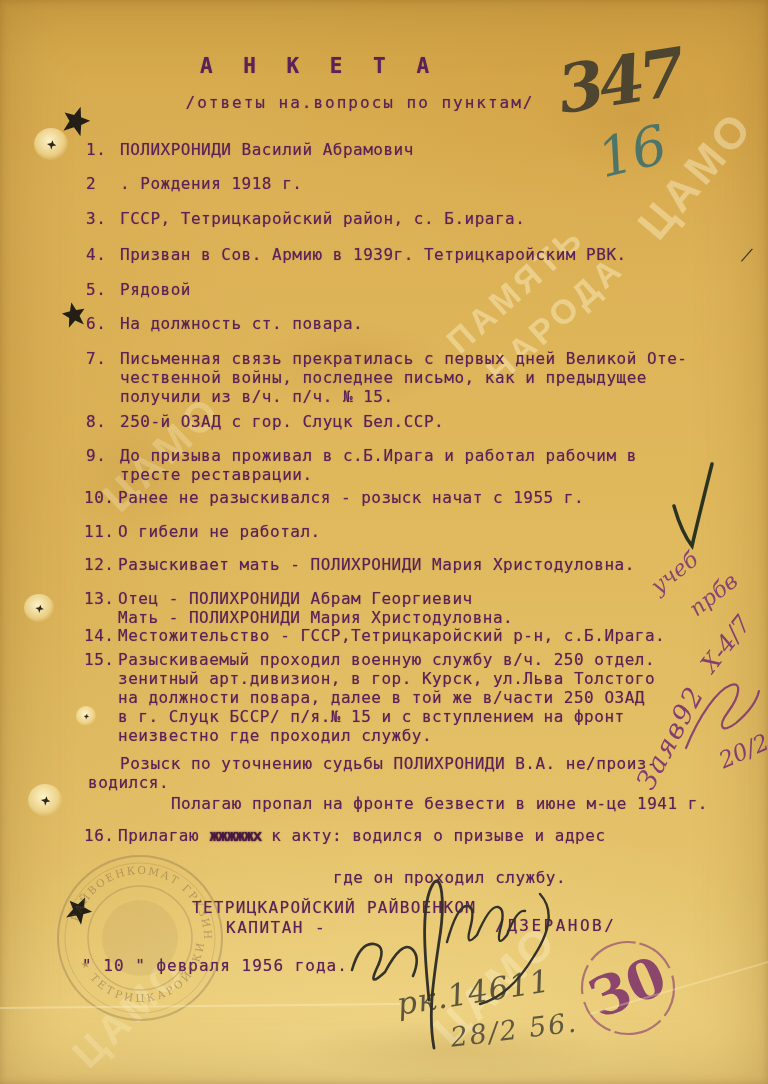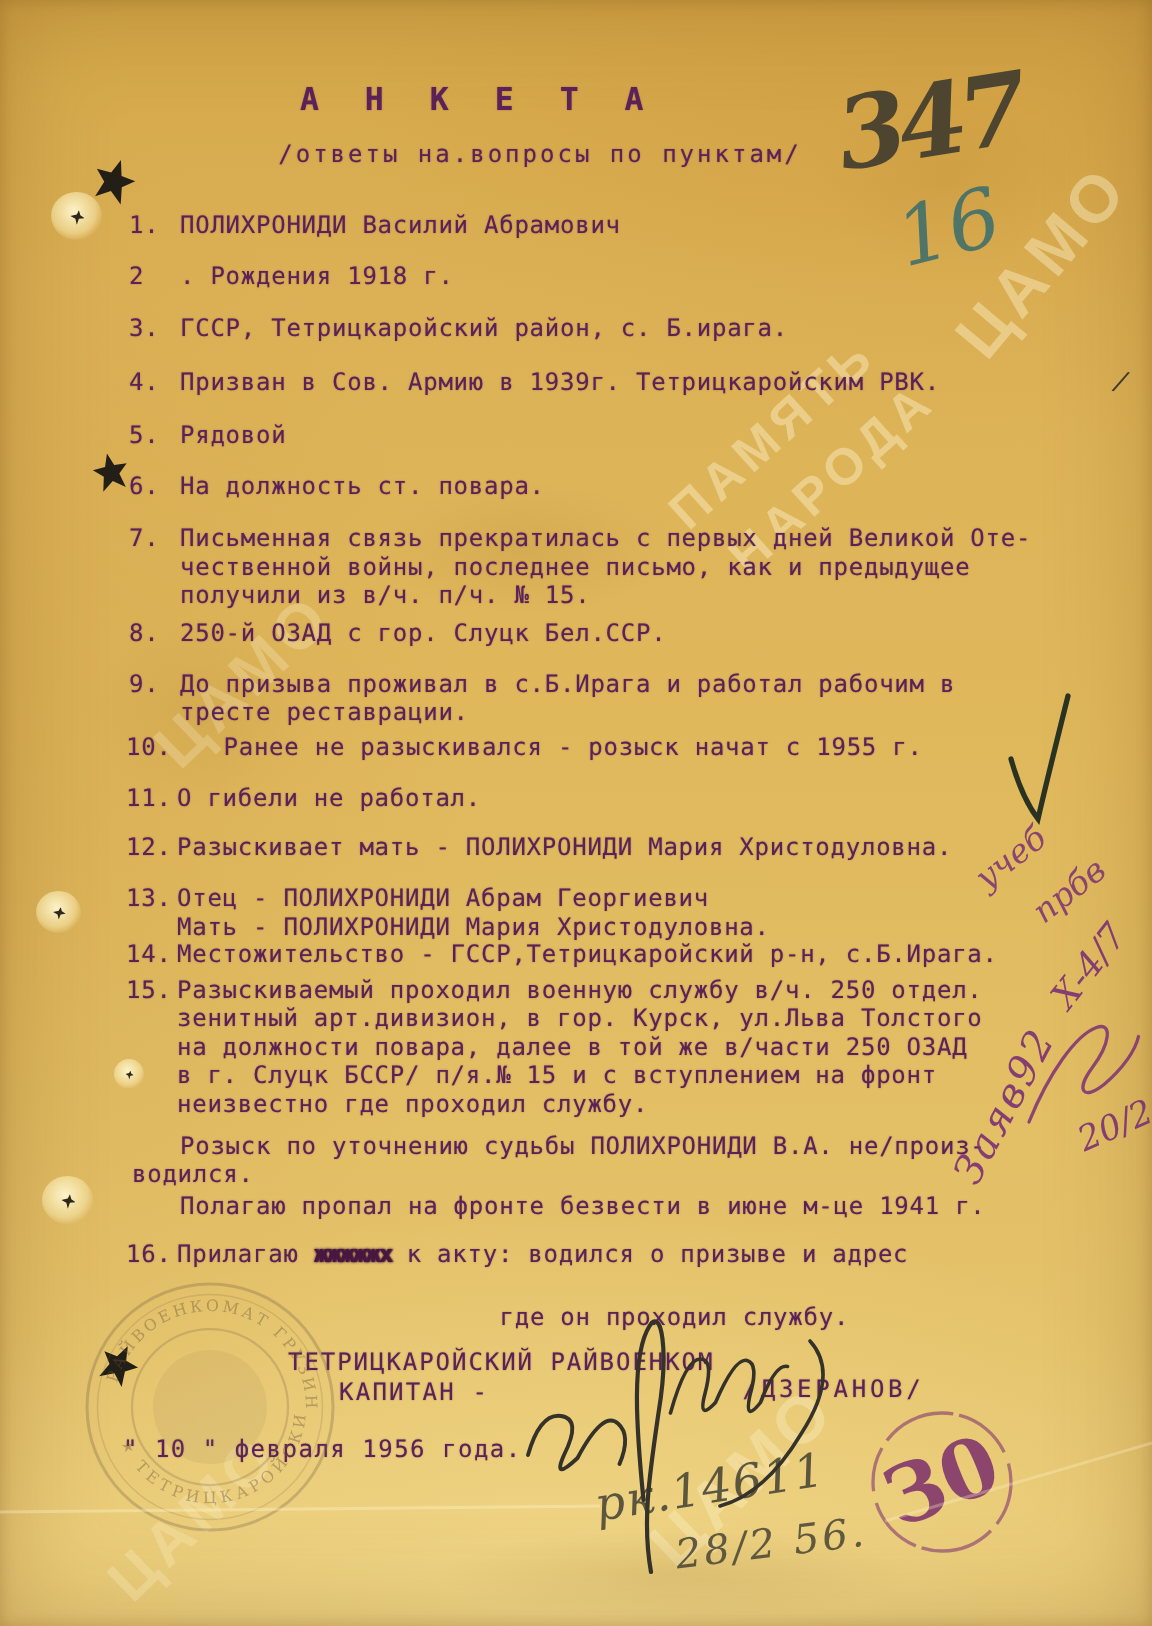--- a/index.html
+++ b/index.html
@@ -15,21 +15,21 @@
   }
   .typed{color:#5c2257;letter-spacing:0.5px;font-size:16px;line-height:19px;
          text-shadow:0 0 1px rgba(92,34,87,0.55);}
   .abs{position:absolute;}
   .title{width:638px;text-align:center;font-size:21px;font-weight:bold;letter-spacing:9px;}
   .subtitle{width:768px;text-align:center;font-size:16px;letter-spacing:2px;transform:translateX(-24px);}
   .item{left:86px;display:flex;}
   .item .num{width:34px;flex:0 0 34px;}
   .item .txt{white-space:pre-line;max-width:620px;}
   .para{left:88px;width:620px;text-indent:32px;white-space:pre-line;}
-  .struck{font-weight:bold;color:#47173f;text-shadow:0 0 2px #47173f,1px 0 1px #47173f;letter-spacing:-1px;}
+  .struck{font-weight:normal;color:#47173f;text-shadow:0 0 2px #47173f,1px 0 1px #47173f;letter-spacing:-1px;}
   .l2-indent{margin-left:215px;margin-top:23px;}
   
   .hand{font-family:"DejaVu Serif","Liberation Serif",serif;font-style:italic;}
   .hw-347{left:558px;top:42px;font-size:66px;color:#3c392e;transform:rotate(-9deg);letter-spacing:-5px;font-weight:bold;opacity:0.88;}
   .hw-16{left:598px;top:120px;font-size:54px;color:#40706b;transform:rotate(-14deg);opacity:0.9;}
   .hw-scrib1{left:648px;top:560px;font-size:22px;color:#7b3173;transform:rotate(-38deg);opacity:0.85;}
   .hw-scrib2{left:686px;top:582px;font-size:22px;color:#7b3173;transform:rotate(-38deg);opacity:0.85;}
   .hw-code{left:694px;top:630px;font-size:24px;color:#7b3173;transform:rotate(-52deg);opacity:0.9;}
   .hw-frac{left:718px;top:738px;font-size:23px;color:#7b3173;transform:rotate(-24deg);opacity:0.9;}
   .hw-zayav{left:630px;top:780px;font-size:27px;color:#7b3173;transform:rotate(-62deg);transform-origin:left top;letter-spacing:2px;opacity:0.9;}
@@ -101,21 +101,21 @@
     </div>
   <div class="abs typed item" style="top:412px;">
       <span class="num">8.</span>
       <span class="txt">250-й ОЗАД с гор. Слуцк Бел.ССР.</span>
     </div>
   <div class="abs typed item" style="top:446px;">
       <span class="num">9.</span>
       <span class="txt">До призыва проживал в с.Б.Ирага и работал рабочим в
 тресте реставрации.</span>
     </div>
-  <div class="abs typed item" style="top:488px;left:84px;gap:31px;">
+  <div class="abs typed item" style="top:488px;left:84px;">
       <span class="num">10.</span>
       <span class="txt">Ранее не разыскивался - розыск начат с 1955 г.</span>
     </div>
   <div class="abs typed item" style="top:522px;left:84px;">
       <span class="num">11.</span>
       <span class="txt">О гибели не работал.</span>
     </div>
   <div class="abs typed item" style="top:555px;left:84px;">
       <span class="num">12.</span>
       <span class="txt">Разыскивает мать - ПОЛИХРОНИДИ Мария Христодуловна.</span>
@@ -133,21 +133,21 @@
       <span class="num">15.</span>
       <span class="txt">Разыскиваемый проходил военную службу в/ч. 250 отдел.
 зенитный арт.дивизион, в гор. Курск, ул.Льва Толстого
 на должности повара, далее в той же в/части 250 ОЗАД
 в г. Слуцк БССР/ п/я.№ 15 и с вступлением на фронт
 неизвестно где проходил службу.</span>
     </div>
 
   <div class="abs typed para" style="top:754px;">Розыск по уточнению судьбы ПОЛИХРОНИДИ В.А. не/произ-
 водился.</div>
-  <div class="abs typed para" style="top:794px;">Полагаю пропал на фронте безвести в июне м-це 1941 г.</div>
+  <div class="abs typed para" style="top:794px;text-align:right;">Полагаю пропал на фронте безвести в июне м-це 1941 г.</div>
 
   <div class="abs typed item" style="top:826px;left:84px;">
     <span class="num">16.</span>
     <span class="txt"><span>Прилагаю </span><span class="struck">жжжжжх</span><span> к акту: водился о призыве и адрес</span>
       <div class="l2-indent">где он проходил службу.</div>
     </span>
   </div>
 
   <div class="abs typed" style="top:898px;left:192px;letter-spacing:1.3px;">ТЕТРИЦКАРОЙСКИЙ РАЙВОЕНКОМ</div>
   <div class="abs typed" style="top:918px;left:226px;letter-spacing:1.5px;">КАПИТАН -</div>

